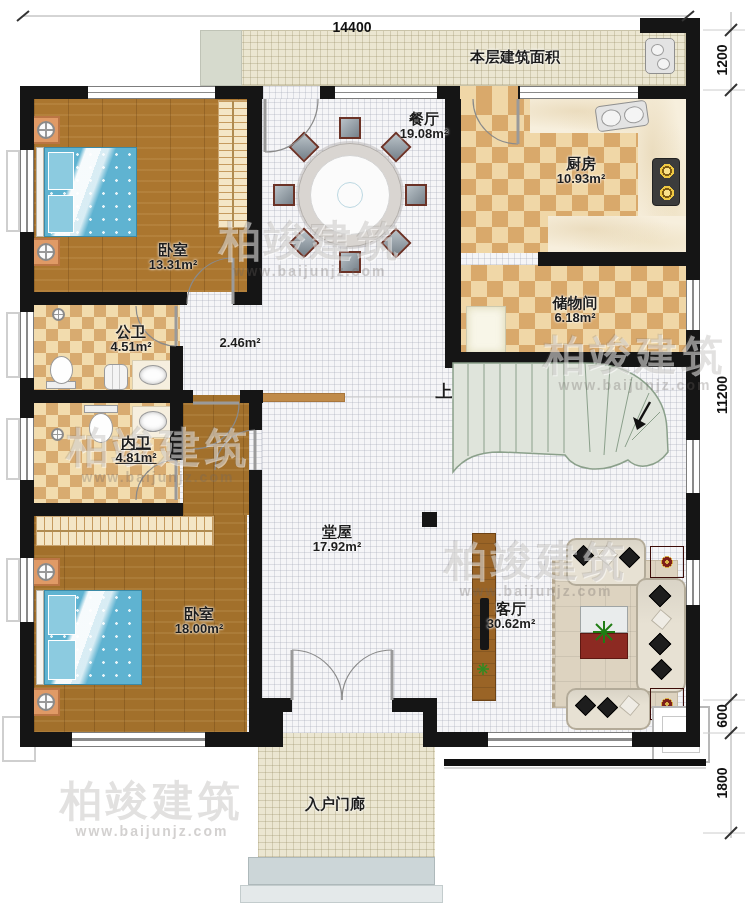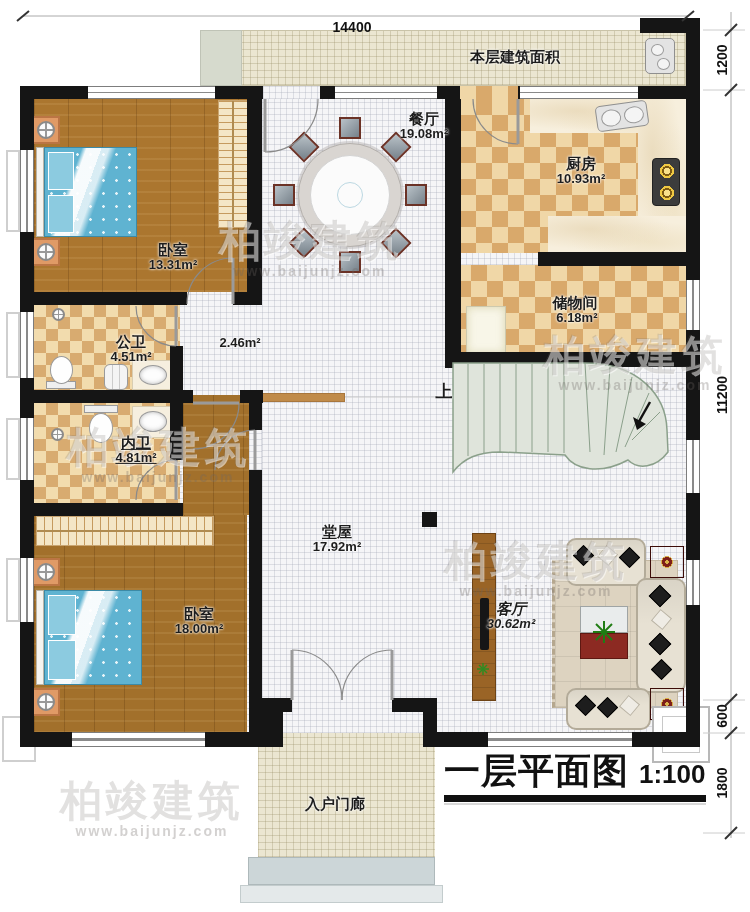--- a/index.html
+++ b/index.html
@@ -385,62 +385,58 @@
     <div class="rarea">13.31m²</div>
   </div>
   <div class="rlabel" style="left:424px;top:126px;">
     <div class="rname">餐厅</div>
     <div class="rarea">19.08m²</div>
   </div>
   <div class="rlabel" style="left:581px;top:171px;">
     <div class="rname">厨房</div>
     <div class="rarea">10.93m²</div>
   </div>
-  <div class="rlabel" style="left:131px;top:349px;">
+  <div class="rlabel" style="left:131px;top:339px;">
     <div class="rname">公卫</div>
     <div class="rarea">4.51m²</div>
   </div>
   <div class="rlabel" style="left:240px;top:343px;">
     <div class="rarea">2.46m²</div>
   </div>
-  <div class="rlabel" style="left:575px;top:310px;text-align:right;">
+  <div class="rlabel" style="left:575px;top:310px;">
     <div class="rname">储物间</div>
     <div class="rarea">6.18m²</div>
   </div>
   <div class="rlabel" style="left:136px;top:450px;text-decoration:underline;">
     <div class="rname">内卫</div>
     <div class="rarea">4.81m²</div>
   </div>
   <div class="rlabel" style="left:199px;top:621px;">
     <div class="rname">卧室</div>
     <div class="rarea">18.00m²</div>
   </div>
   <div class="rlabel" style="left:337px;top:539px;">
     <div class="rname">堂屋</div>
     <div class="rarea">17.92m²</div>
   </div>
-  <div class="rlabel" style="left:511px;top:616px;font-style:italic;">
+  <div class="rlabel" style="left:511px;top:616px;">
     <div class="rname">客厅</div>
     <div class="rarea">30.62m²</div>
   </div>
   <div class="rlabel" style="left:335px;top:776px;margin-top:28px;">
     <div class="single">入户门廊</div>
   </div>
   <div class="rlabel up-label" style="left:444px;top:392px;">
     <div>上</div>
   </div>
 
   <div class="dim" style="left:352px;top:27px;">14400</div>
   <div class="dim vert" style="left:722px;top:60px;">1200</div>
   <div class="dim vert" style="left:722px;top:395px;">11200</div>
   <div class="dim vert" style="left:722px;top:716px;">600</div>
   <div class="dim vert" style="left:722px;top:783px;">1800</div>
 
   <div id="titleblock">
-    <div class="trow">
-      <div class="t1">一层平面图</div>
-      <div class="t2">1:100</div>
-    </div>
     <div class="bar"></div>
     <div class="bar2"></div>
   </div>
 
 </div>
 
 </body></html>

